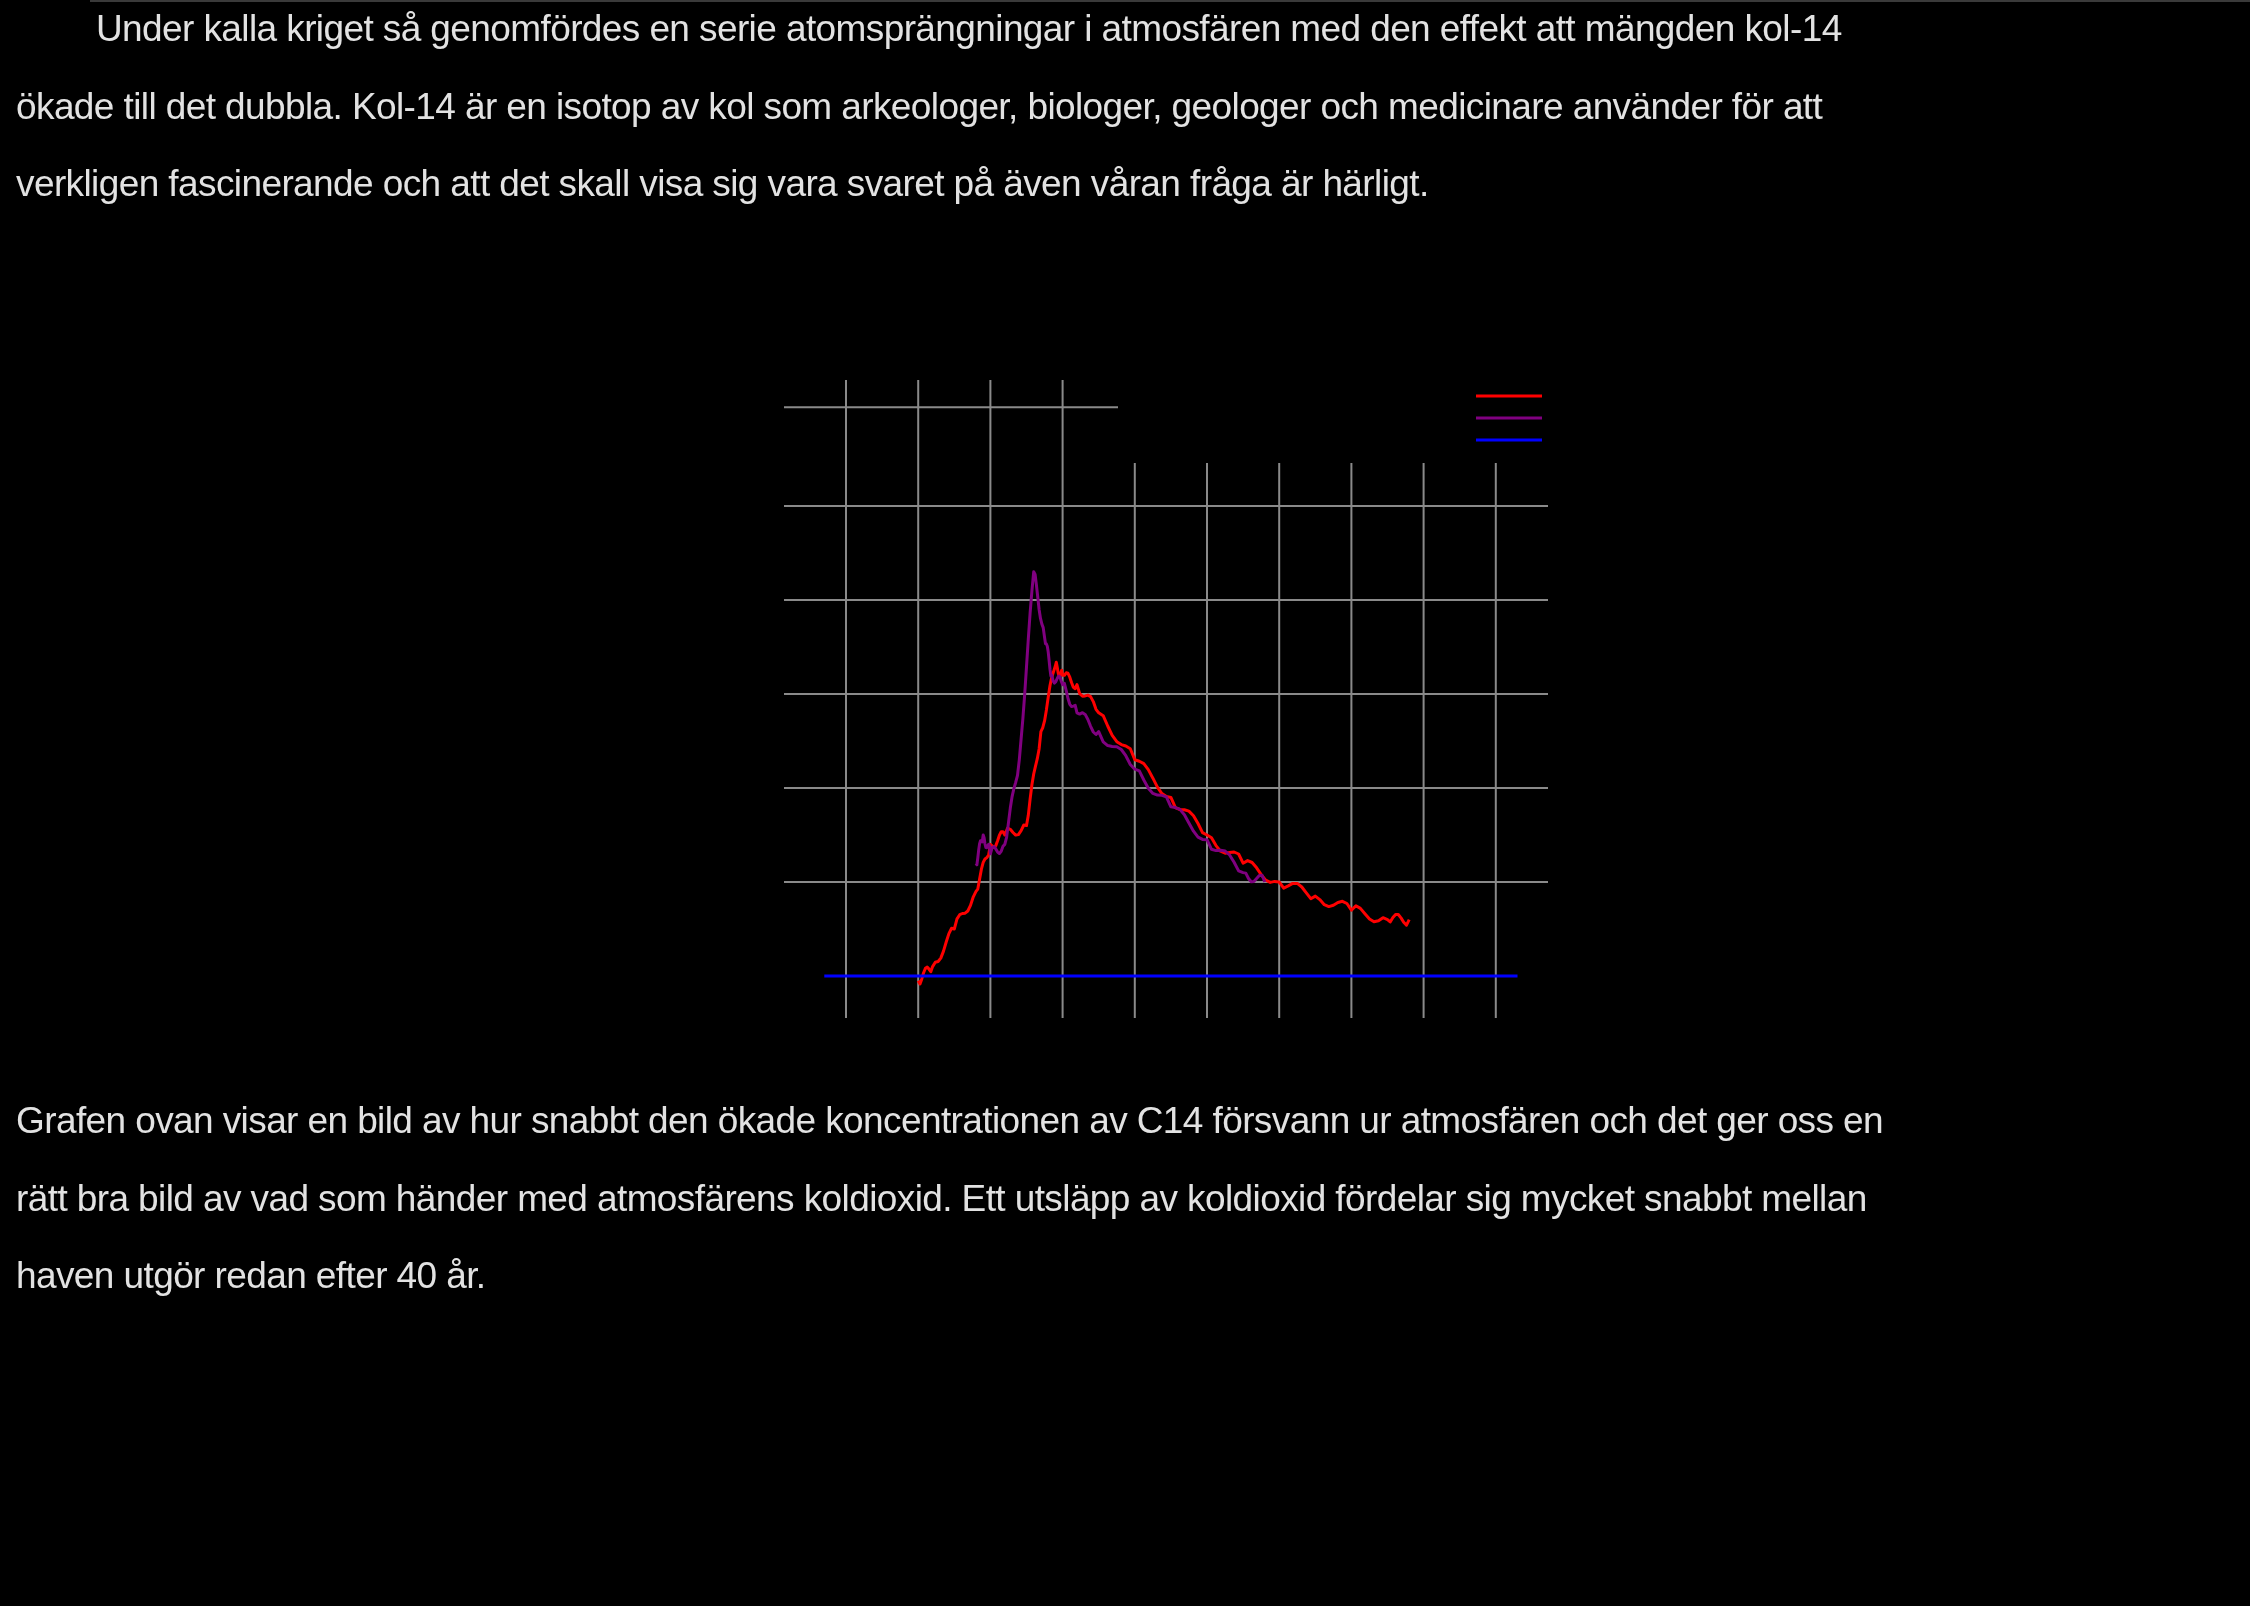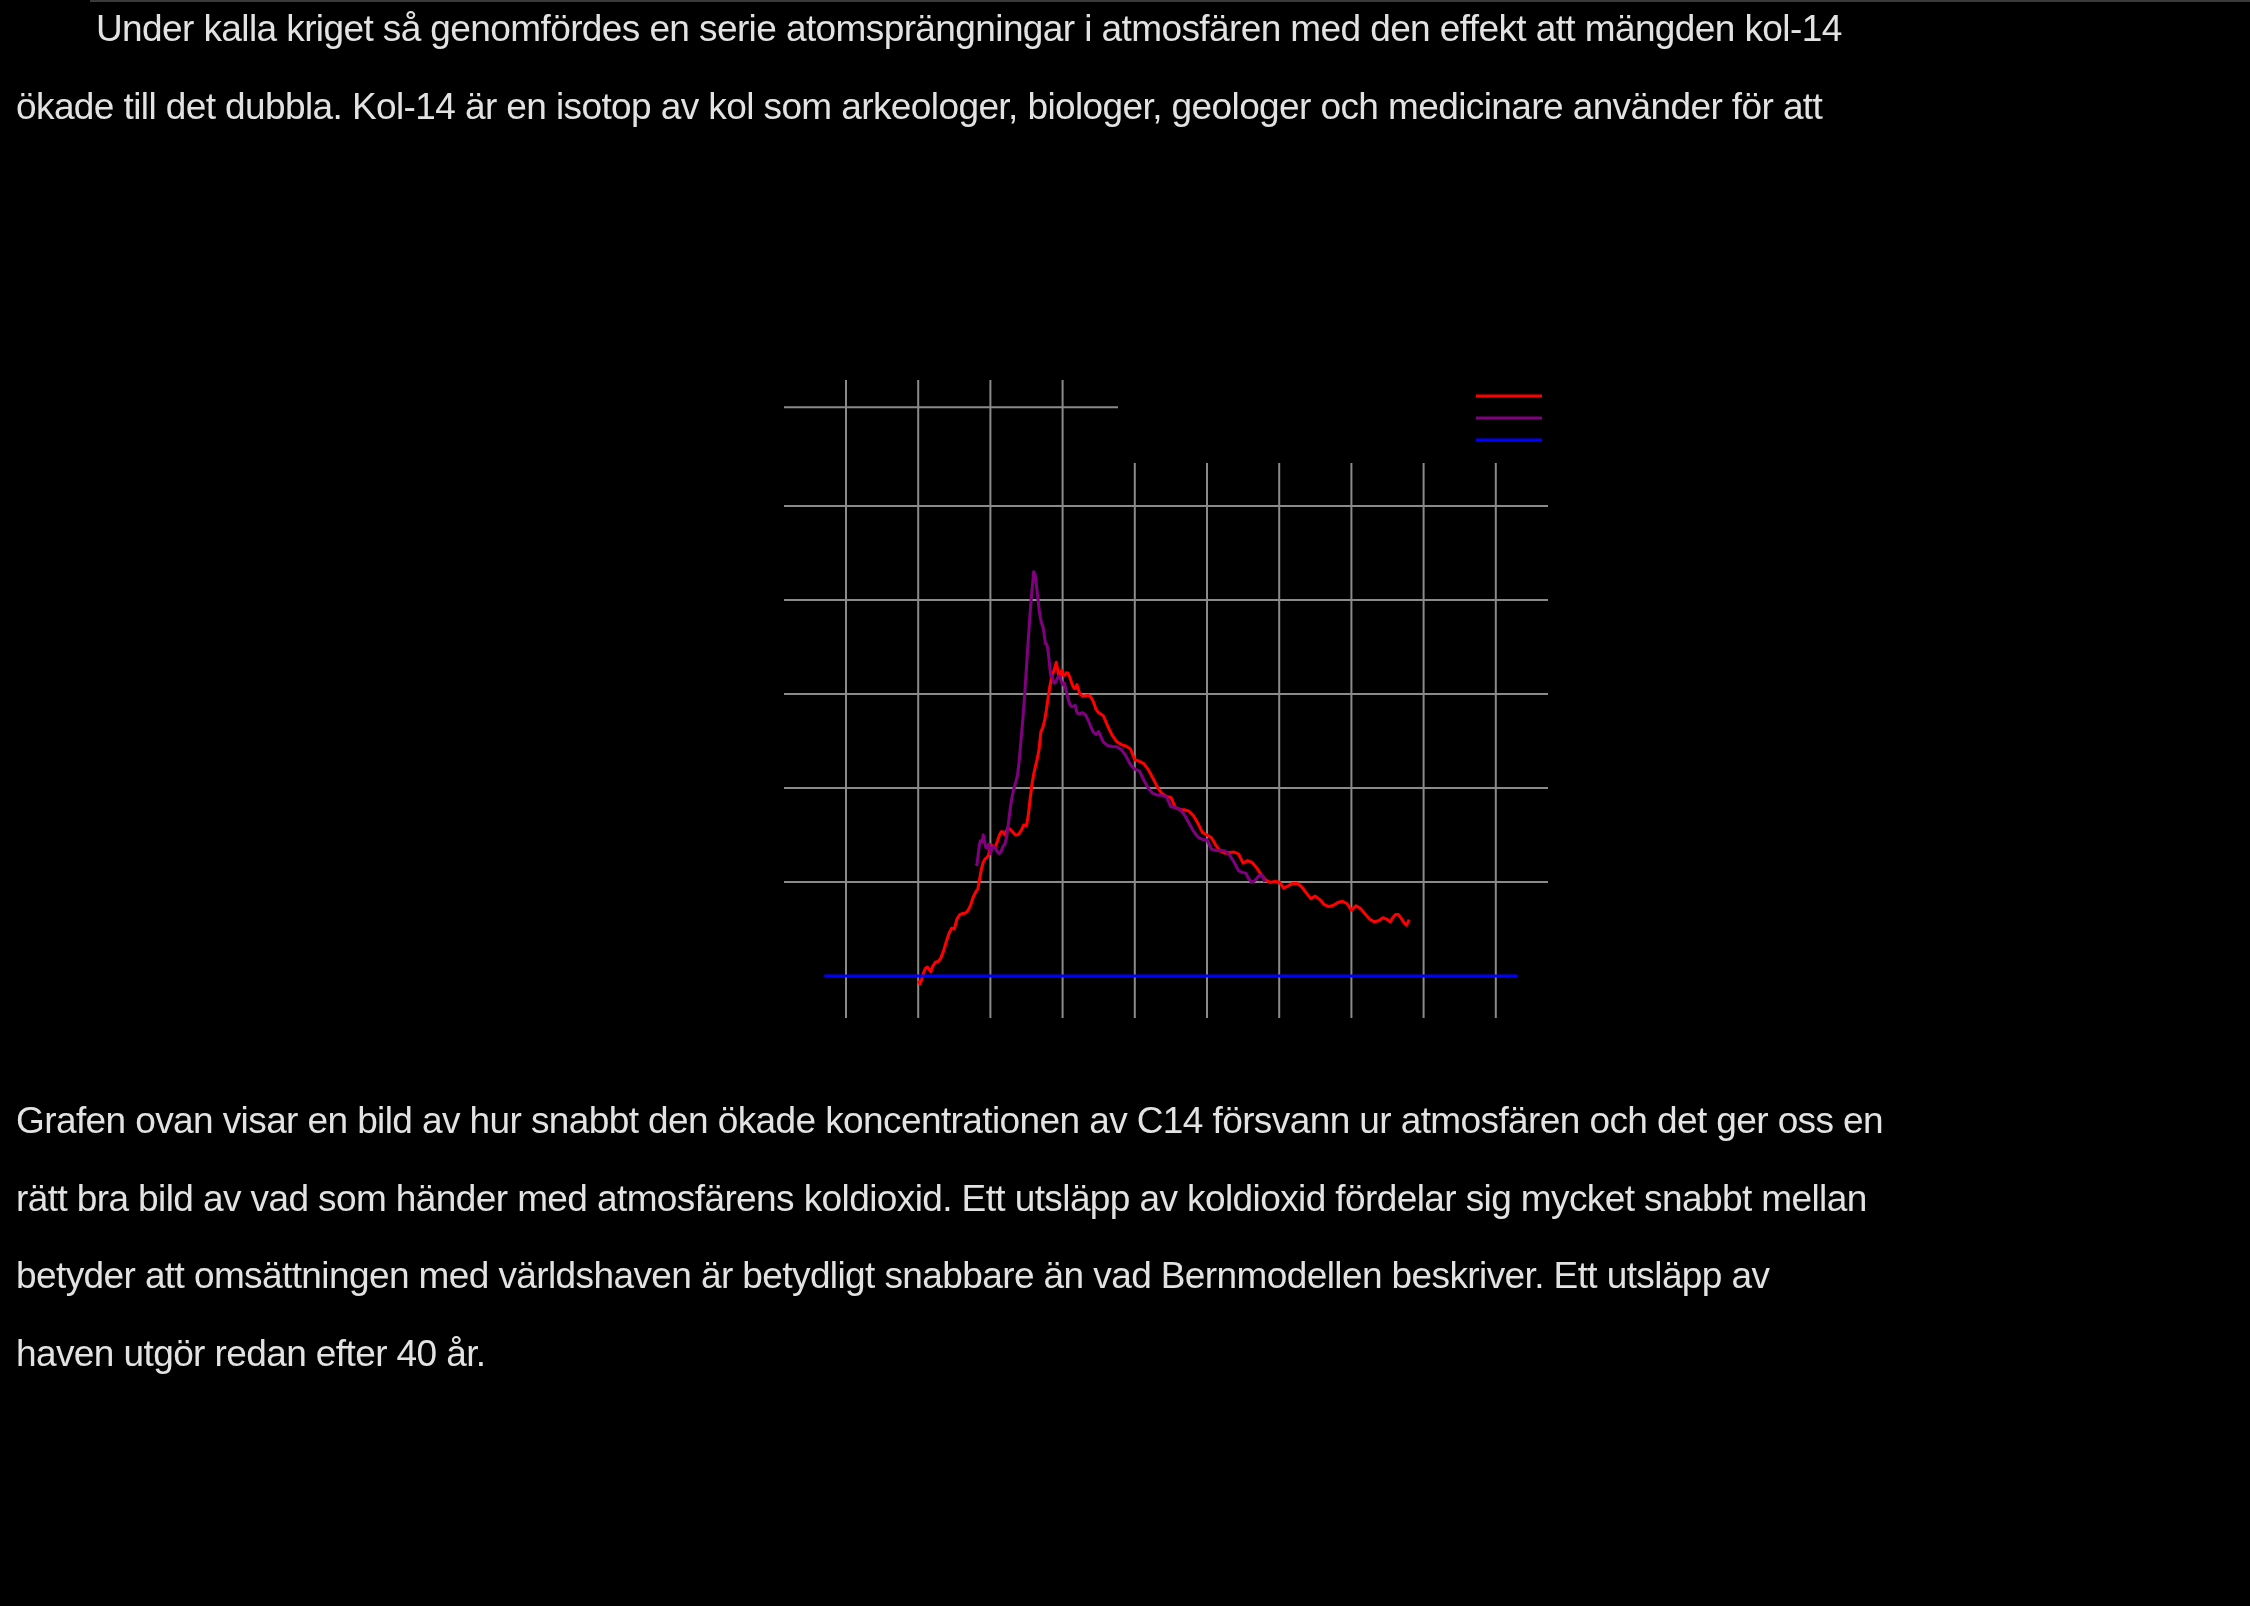--- a/index.html
+++ b/index.html
@@ -16,20 +16,21 @@
   .chart svg { display:block; }
 </style>
 </head>
 <body>
 
 <div class="topline"></div>
 
 <div id="p1" class="para">
   <span class="line">Under kalla kriget så genomfördes en serie atomsprängningar i atmosfären med den effekt att mängden kol-14</span>
   <span class="line">ökade till det dubbla. Kol-14 är en isotop av kol som arkeologer, biologer, geologer och medicinare använder för att</span>
+  <span class="line">verkligen fascinerande och att det skall visa sig vara svaret på även våran fråga är härligt.</span>
 </div>
 
 <div class="chart">
   <svg id="chart-svg" width="804" height="660" viewBox="0 0 804 660" xmlns="http://www.w3.org/2000/svg">
       <line x1="78" x2="78" y1="12" y2="650" stroke="#8a8a8a" stroke-width="2"></line>
       <line x1="150.2" x2="150.2" y1="12" y2="650" stroke="#8a8a8a" stroke-width="2"></line>
       <line x1="222.4" x2="222.4" y1="12" y2="650" stroke="#8a8a8a" stroke-width="2"></line>
       <line x1="294.6" x2="294.6" y1="12" y2="650" stroke="#8a8a8a" stroke-width="2"></line>
       <line x1="366.8" x2="366.8" y1="95" y2="650" stroke="#8a8a8a" stroke-width="2"></line>
       <line x1="439" x2="439" y1="95" y2="650" stroke="#8a8a8a" stroke-width="2"></line>
@@ -48,15 +49,14 @@
       <line x1="708" x2="774" y1="72" y2="72" stroke="#0000ff" stroke-width="3"></line>
       <path d="M150.2 612.7 L152.0 616.0 L153.8 610.9 L155.6 604.7 L157.4 600.2 L159.2 599.1 L161.0 601.1 L162.8 603.7 L164.6 598.6 L167.3 594.3 L170.1 593.5 L172.8 590.1 L175.5 583.1 L178.2 574.0 L180.9 565.6 L183.6 560.2 L186.3 561.0 L189.0 550.9 L191.7 546.7 L194.4 545.5 L197.1 545.2 L199.8 543.0 L202.5 537.4 L205.3 528.8 L208.0 523.4 L209.8 521.1 L211.6 510.9 L213.4 501.2 L215.2 494.4 L217.0 491.0 L218.8 489.6 L220.6 487.2 L222.4 476.4 L224.2 477.9 L226.0 479.5 L227.8 477.6 L229.6 472.8 L231.4 467.2 L233.2 463.8 L235.0 463.8 L236.8 467.0 L239.5 460.2 L242.3 461.3 L245.0 464.5 L247.7 467.1 L250.4 466.6 L253.1 462.7 L255.8 457.0 L258.5 457.6 L260.3 447.3 L262.1 431.1 L263.9 416.8 L265.7 406.0 L267.5 398.1 L269.3 390.7 L271.1 381.0 L272.9 363.6 L274.7 359.9 L276.6 352.7 L278.4 341.9 L280.2 329.3 L282.0 317.5 L283.8 308.9 L285.6 303.6 L287.4 297.8 L288.3 294.2 L289.2 299.1 L290.1 304.6 L291.0 308.1 L291.9 308.0 L292.8 305.2 L293.7 302.2 L294.6 307.2 L296.4 307.3 L298.2 304.8 L300.0 305.3 L301.8 309.2 L303.6 314.8 L305.4 319.4 L307.2 320.7 L309.0 316.6 L311.7 325.7 L314.5 328.2 L317.2 327.9 L319.9 327.1 L322.6 328.6 L325.3 333.6 L328.0 341.3 L330.7 344.8 L335.2 347.7 L339.7 358.0 L344.2 367.4 L348.8 373.7 L353.3 376.6 L357.8 378.0 L362.3 380.7 L366.8 391.8 L371.3 393.2 L375.8 395.6 L380.3 401.6 L384.9 410.2 L389.4 419.2 L393.9 425.6 L398.4 428.6 L402.9 429.4 L407.4 439.6 L411.9 441.5 L416.4 441.8 L420.9 443.1 L425.5 447.7 L430.0 455.5 L434.5 464.7 L439.0 467.0 L443.5 469.8 L448.0 477.6 L452.5 483.2 L457.1 485.2 L461.6 484.6 L466.1 484.0 L470.6 486.0 L475.1 495.2 L479.6 492.6 L484.1 494.5 L488.6 499.8 L493.2 506.7 L497.7 512.2 L502.2 514.4 L506.7 513.4 L511.2 514.0 L515.7 520.1 L520.2 517.9 L524.7 515.4 L529.3 515.4 L533.8 519.0 L538.3 524.9 L542.8 530.7 L547.3 528.1 L551.8 531.6 L556.3 536.7 L560.8 538.6 L565.4 537.2 L569.9 534.5 L574.4 533.3 L578.9 535.5 L583.4 542.2 L587.9 537.7 L592.4 540.4 L596.9 545.7 L601.5 551.0 L606.0 553.7 L610.5 552.8 L615.0 549.7 L619.5 551.6 L622.2 554.0 L624.9 549.5 L627.6 546.4 L630.3 546.5 L633.0 549.9 L635.7 554.3 L638.5 557.1 L641.2 551.6 " fill="none" stroke="#ff0000" stroke-width="3" stroke-linejoin="round"></path>
       <path d="M208.0 495.2 L208.9 496.8 L209.8 489.9 L210.7 481.9 L211.6 475.6 L212.5 472.8 L213.4 473.0 L214.3 473.8 L215.2 467.0 L216.1 469.7 L217.0 476.0 L217.9 479.6 L218.8 479.7 L219.7 477.7 L220.6 476.3 L221.5 478.0 L222.4 485.8 L224.2 479.3 L226.0 478.5 L227.8 480.9 L229.6 484.1 L231.4 485.5 L233.2 483.3 L235.0 478.3 L236.8 476.4 L238.6 469.4 L240.5 454.5 L242.3 440.1 L244.1 428.6 L245.9 420.5 L247.7 414.4 L249.5 407.3 L251.3 391.8 L253.1 371.0 L254.9 350.3 L256.7 326.1 L258.5 298.9 L260.3 271.0 L262.1 245.2 L263.9 223.0 L265.7 203.8 L267.1 206.4 L268.4 216.9 L269.8 229.5 L271.1 241.5 L272.5 250.4 L273.8 255.9 L275.2 259.6 L276.6 269.6 L277.5 275.7 L278.4 276.0 L279.3 278.2 L280.2 283.8 L281.1 292.4 L282.0 301.4 L282.9 308.1 L283.8 307.2 L285.1 312.9 L286.5 315.1 L287.8 313.7 L289.2 310.5 L290.5 308.1 L291.9 308.9 L293.2 313.0 L294.6 316.6 L296.4 315.4 L298.2 322.6 L300.0 330.5 L301.8 336.3 L303.6 338.6 L305.4 338.1 L307.2 337.4 L309.0 344.8 L311.7 346.1 L314.5 344.7 L317.2 346.4 L319.9 351.5 L322.6 358.3 L325.3 364.0 L328.0 366.5 L330.7 363.6 L335.2 373.8 L339.7 377.6 L344.2 378.4 L348.8 378.8 L353.3 381.5 L357.8 387.7 L362.3 396.5 L366.8 401.2 L371.3 402.9 L375.8 412.0 L380.3 420.2 L384.9 425.4 L389.4 427.1 L393.9 427.3 L398.4 428.9 L402.9 438.8 L407.4 439.6 L411.9 441.4 L416.4 446.8 L420.9 454.9 L425.5 463.2 L430.0 469.1 L434.5 471.4 L439.0 471.7 L443.5 481.3 L448.0 482.6 L452.5 482.3 L457.1 483.0 L461.6 487.0 L466.1 494.3 L470.6 502.9 L475.1 504.6 L477.8 505.1 L480.5 510.5 L483.2 513.8 L485.9 513.4 L488.6 510.5 L491.3 507.5 L494.1 507.2 L496.8 514.0 " fill="none" stroke="#800080" stroke-width="3" stroke-linejoin="round"></path>
       <path d="M56.3 608.0 L749.5 608.0 " fill="none" stroke="#0000ff" stroke-width="3" stroke-linejoin="round"></path>
     </svg>
 </div>
 
 <div id="p2" class="para">
   <span class="line">Grafen ovan visar en bild av hur snabbt den ökade koncentrationen av C14 försvann ur atmosfären och det ger oss en</span>
   <span class="line">rätt bra bild av vad som händer med atmosfärens koldioxid. Ett utsläpp av koldioxid fördelar sig mycket snabbt mellan</span>
-  <span class="line">betyder att omsättningen med världshaven är betydligt snabbare än vad Bernmodellen beskriver. Ett utsläpp av</span>
   <span class="line">haven utgör redan efter 40 år.</span>
 </div>
 
 </body></html>

